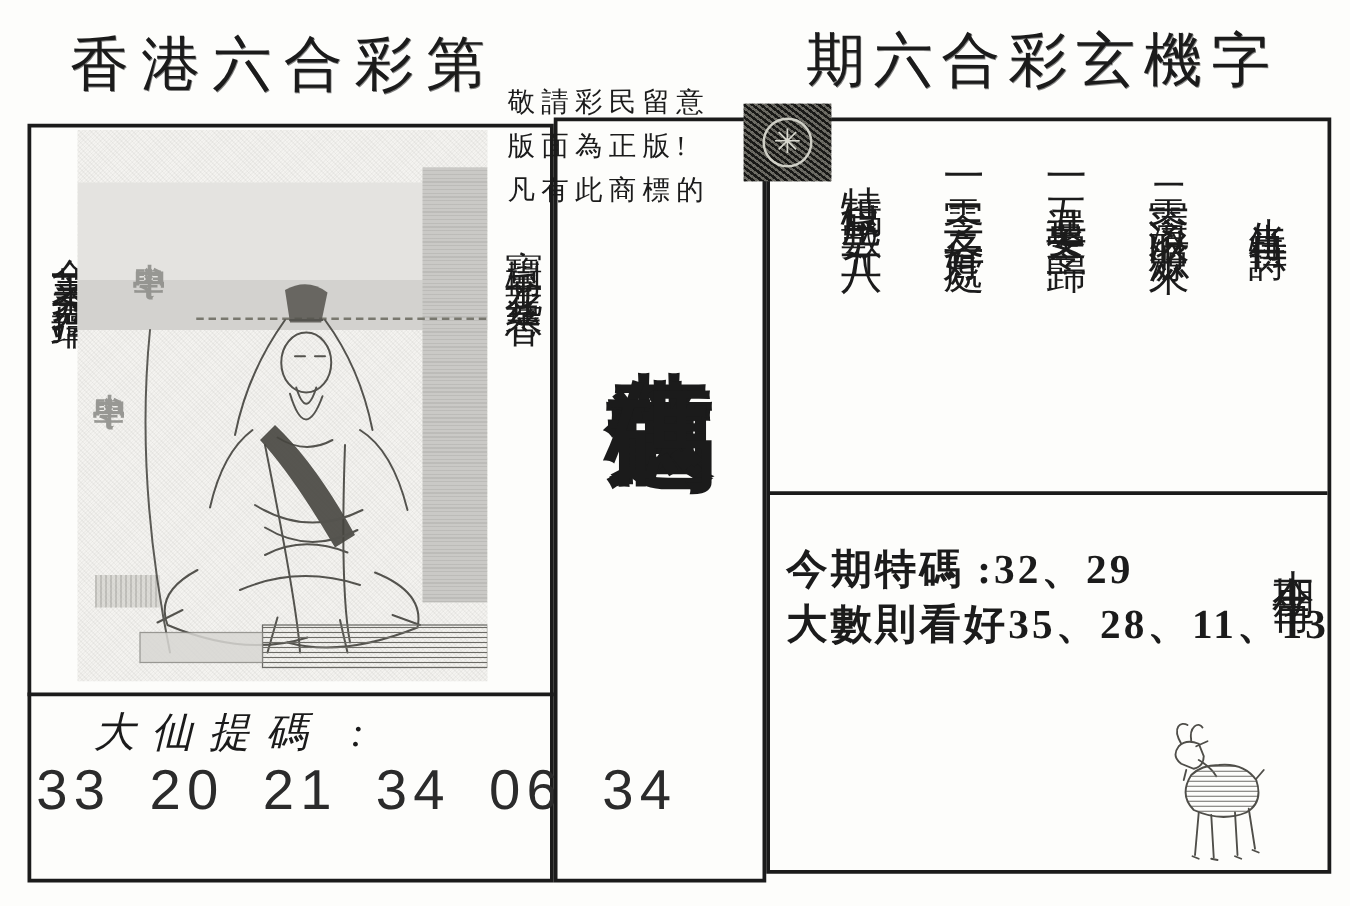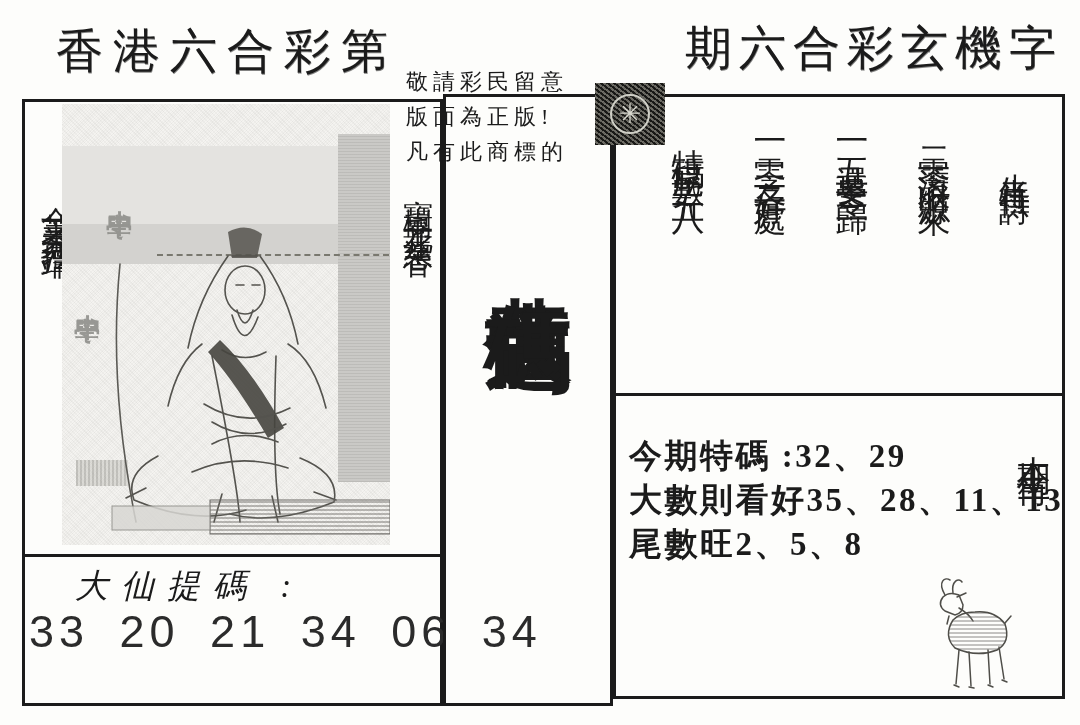--- a/index.html
+++ b/index.html
@@ -15,21 +15,20 @@
   .v { writing-mode:vertical-rl; text-orientation:upright; }
 
   
   .title-left {
     left:56px; top:20px; font-size:47px; letter-spacing:10px; white-space:nowrap;
     text-shadow:0.6px 0.6px 0 rgba(30,30,30,.55);
   }
   .title-right {
     left:645px; top:17px; font-size:47px; letter-spacing:7px; white-space:nowrap;
     text-shadow:0.6px 0.6px 0 rgba(30,30,30,.55);
-    margin-left:40px;
   }
   .notice {
     left:406px; top:64px; width:212px; z-index:5;
     font-size:22px; line-height:35px; letter-spacing:5px; white-space:nowrap;
   }
   .stamp {
     left:595px; top:83px; width:70px; height:62px; z-index:6;
     background:#4a4a46;
     background-image:
       repeating-linear-gradient(37deg, rgba(18,18,16,.85) 0 2px, rgba(140,138,128,.55) 2px 4px),
@@ -192,21 +191,20 @@
     <div class="col">一五還要零三歸</div>
     <div class="col">一零二三各好處</div>
     <div class="col">特碼尾數二五八</div>
   </div>
 
   <div class="abs rp-divider"></div>
 
   <div class="abs predictions">
     <div class="line">今期特碼 :32、29</div>
     <div class="line">大數則看好35、28、11、13</div>
-    <div class="line">尾數旺2、5、8</div>
   </div>
 
   <div class="abs v zodiac-label">本期生肖</div>
 
   <svg class="abs goat-svg" viewBox="0 0 94 118">
     <defs>
       <pattern id="hatchG" width="5" height="4" patternUnits="userSpaceOnUse">
         <path d="M0 2 H5" stroke="#6b6a66" stroke-width="0.8"></path>
       </pattern>
     </defs>

